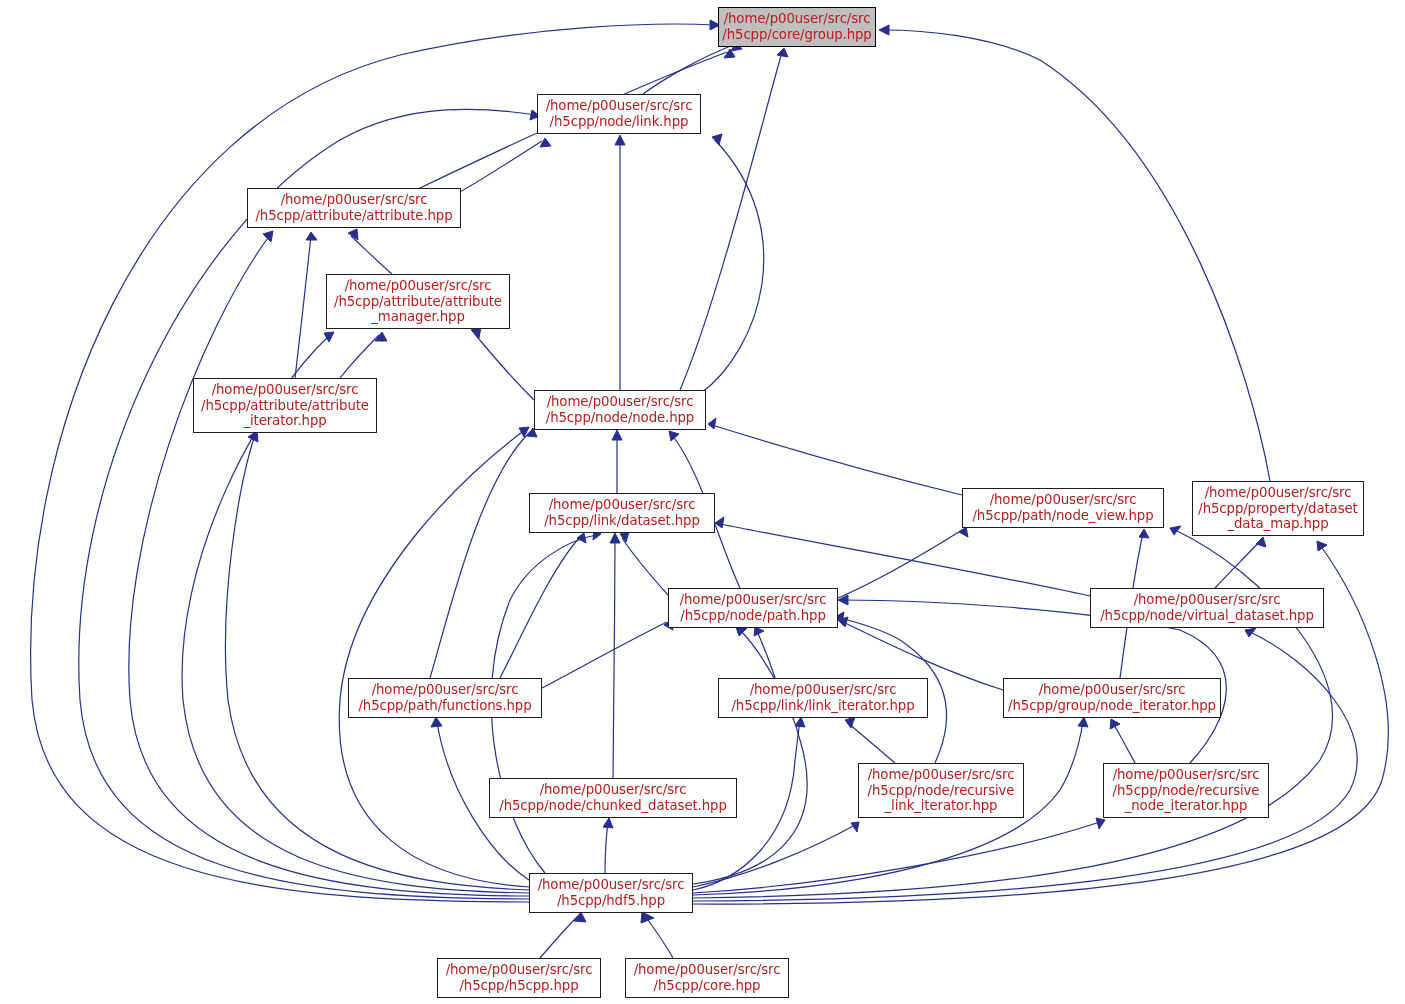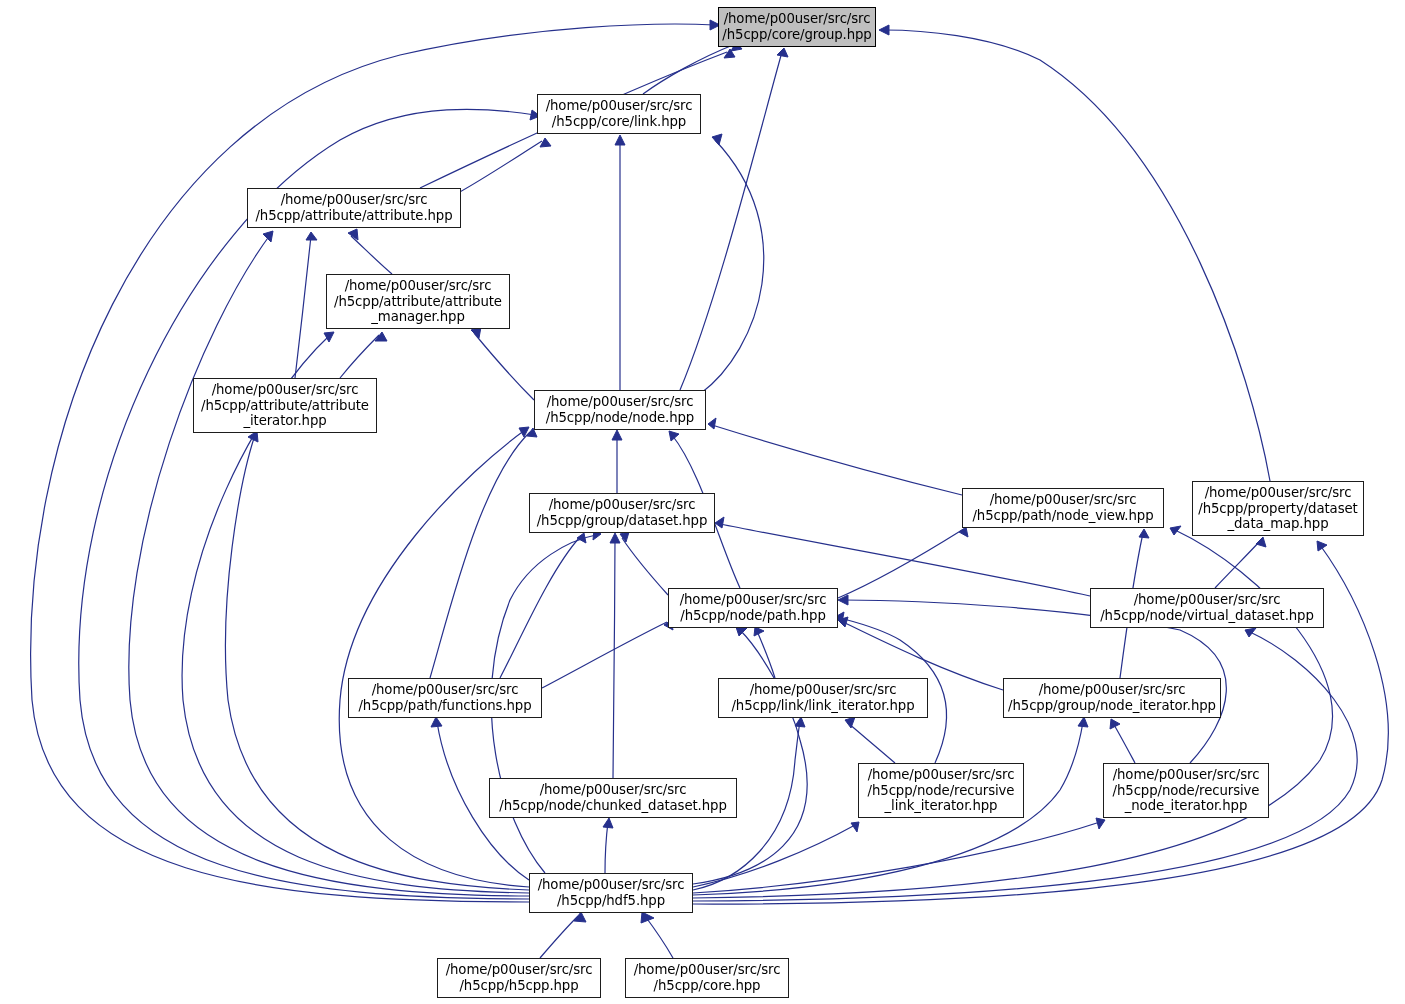--- a/index.html
+++ b/index.html
@@ -29,21 +29,21 @@
   svg#edge-layer polygon.arrowhead {
     fill: #26308c;
     stroke: #26308c;
     stroke-width: 1;
   }
   .node {
     position: absolute;
     box-sizing: border-box;
     border: 1px solid #1d1d1d;
     background: #ffffff;
-    color: #000000;
+    color: #b91c1c;
     font-size: 13.3px;
     line-height: 15.6px;
     text-align: center;
     display: flex;
     flex-direction: column;
     justify-content: center;
     align-items: center;
     white-space: pre;
     letter-spacing: -0.1px;
   }
@@ -209,21 +209,21 @@
     </g>
   </svg>
 
   <div class="node root" style="left:718px; top:7px; width:158px; height:40px;">
     <span class="ln">/home/p00user/src/src</span>
     <span class="ln">/h5cpp/core/group.hpp</span>
   </div>
 
   <div class="node" style="left:537px; top:94px; width:164px; height:40px;">
     <span class="ln">/home/p00user/src/src</span>
-    <span class="ln">/h5cpp/core/link.hpp</span>
+    <span class="ln">/h5cpp/node/link.hpp</span>
   </div>
 
   <div class="node" style="left:247px; top:188px; width:214px; height:40px;">
     <span class="ln">/home/p00user/src/src</span>
     <span class="ln">/h5cpp/attribute/attribute.hpp</span>
   </div>
 
   <div class="node" style="left:326px; top:274px; width:184px; height:55px;">
     <span class="ln">/home/p00user/src/src</span>
     <span class="ln">/h5cpp/attribute/attribute</span>
@@ -236,21 +236,21 @@
     <span class="ln">_iterator.hpp</span>
   </div>
 
   <div class="node" style="left:534px; top:390px; width:172px; height:40px;">
     <span class="ln">/home/p00user/src/src</span>
     <span class="ln">/h5cpp/node/node.hpp</span>
   </div>
 
   <div class="node" style="left:529px; top:493px; width:186px; height:40px;">
     <span class="ln">/home/p00user/src/src</span>
-    <span class="ln">/h5cpp/group/dataset.hpp</span>
+    <span class="ln">/h5cpp/link/dataset.hpp</span>
   </div>
 
   <div class="node" style="left:962px; top:488px; width:202px; height:40px;">
     <span class="ln">/home/p00user/src/src</span>
     <span class="ln">/h5cpp/path/node_view.hpp</span>
   </div>
 
   <div class="node" style="left:1192px; top:481px; width:172px; height:55px;">
     <span class="ln">/home/p00user/src/src</span>
     <span class="ln">/h5cpp/property/dataset</span>

